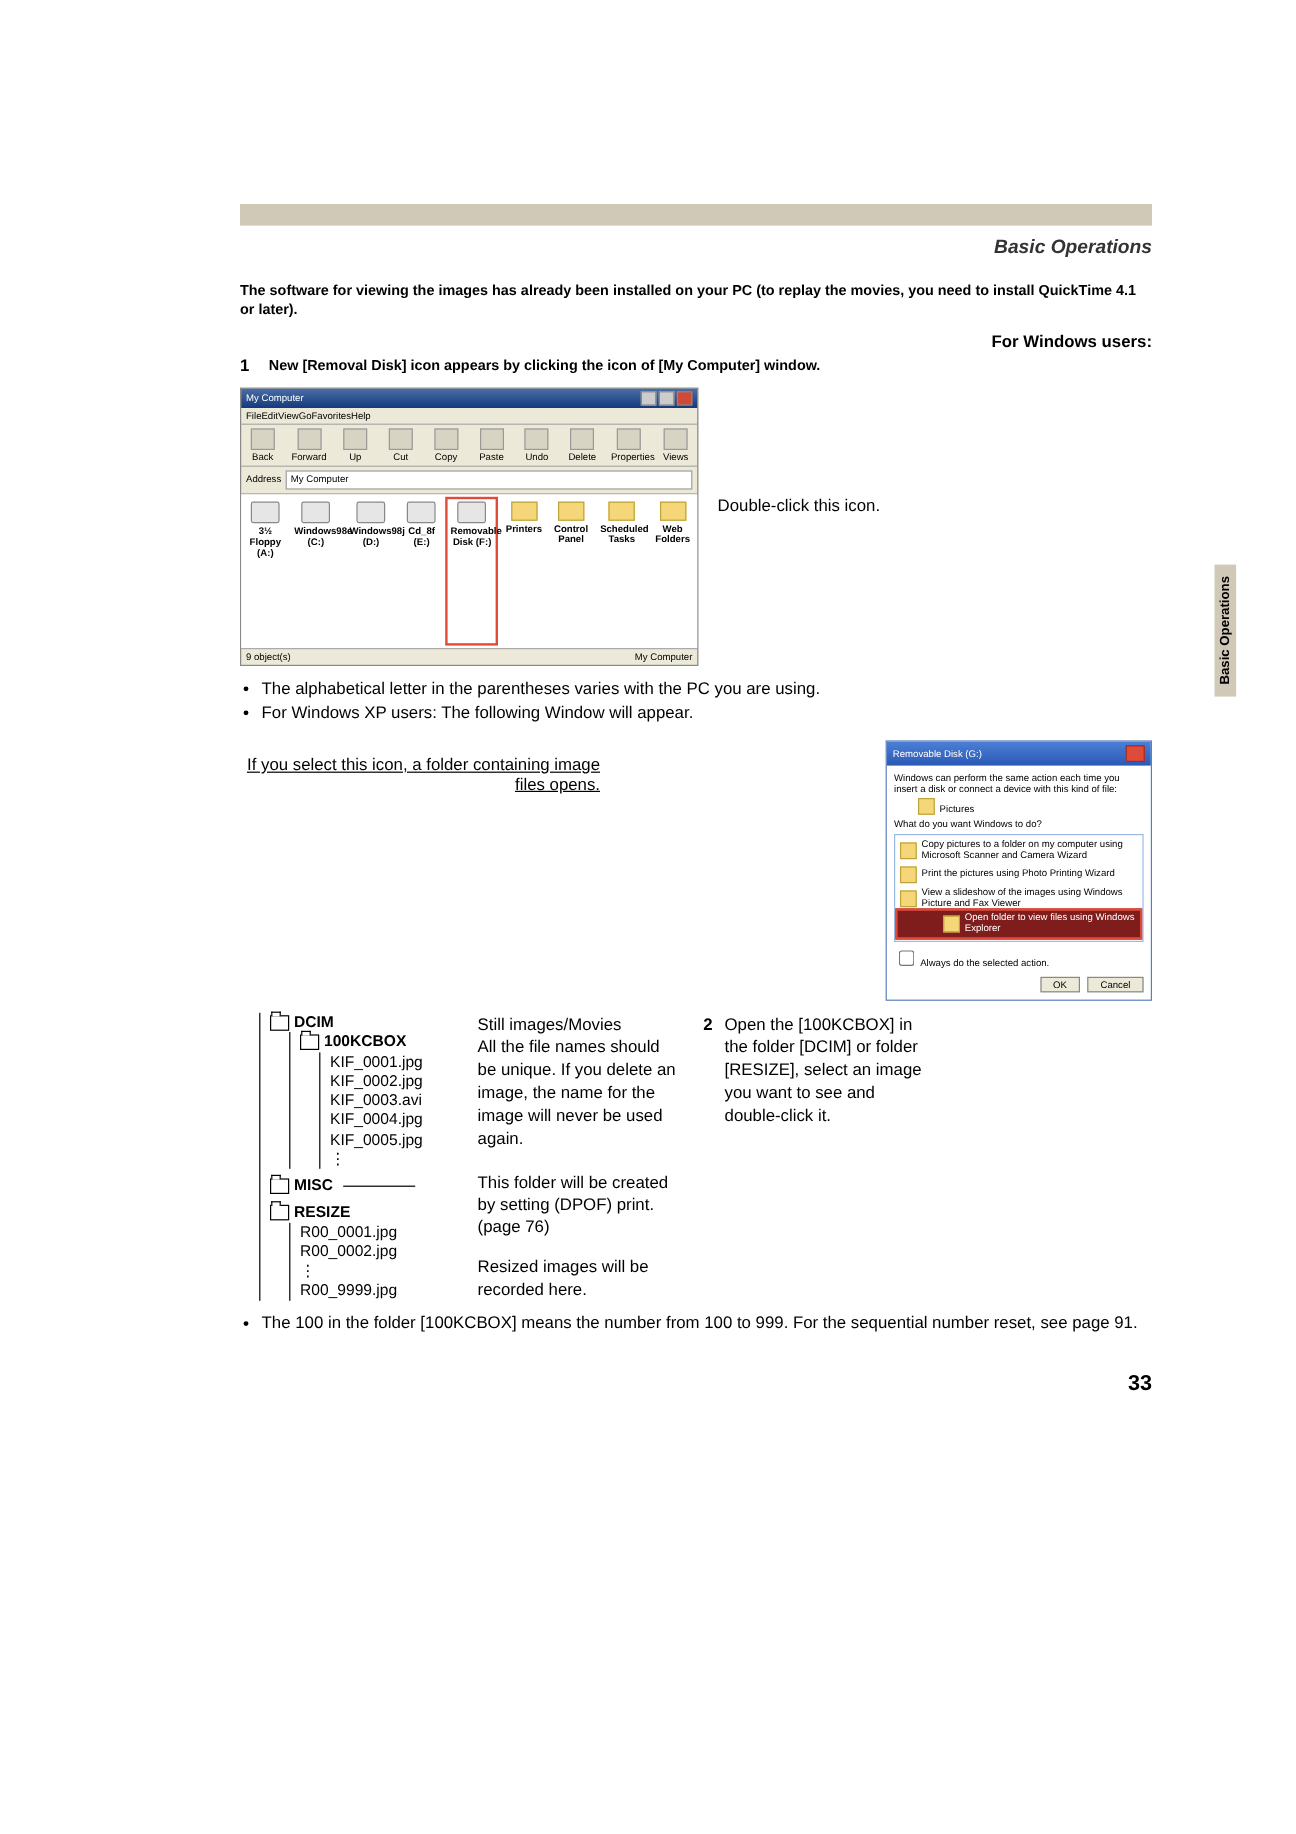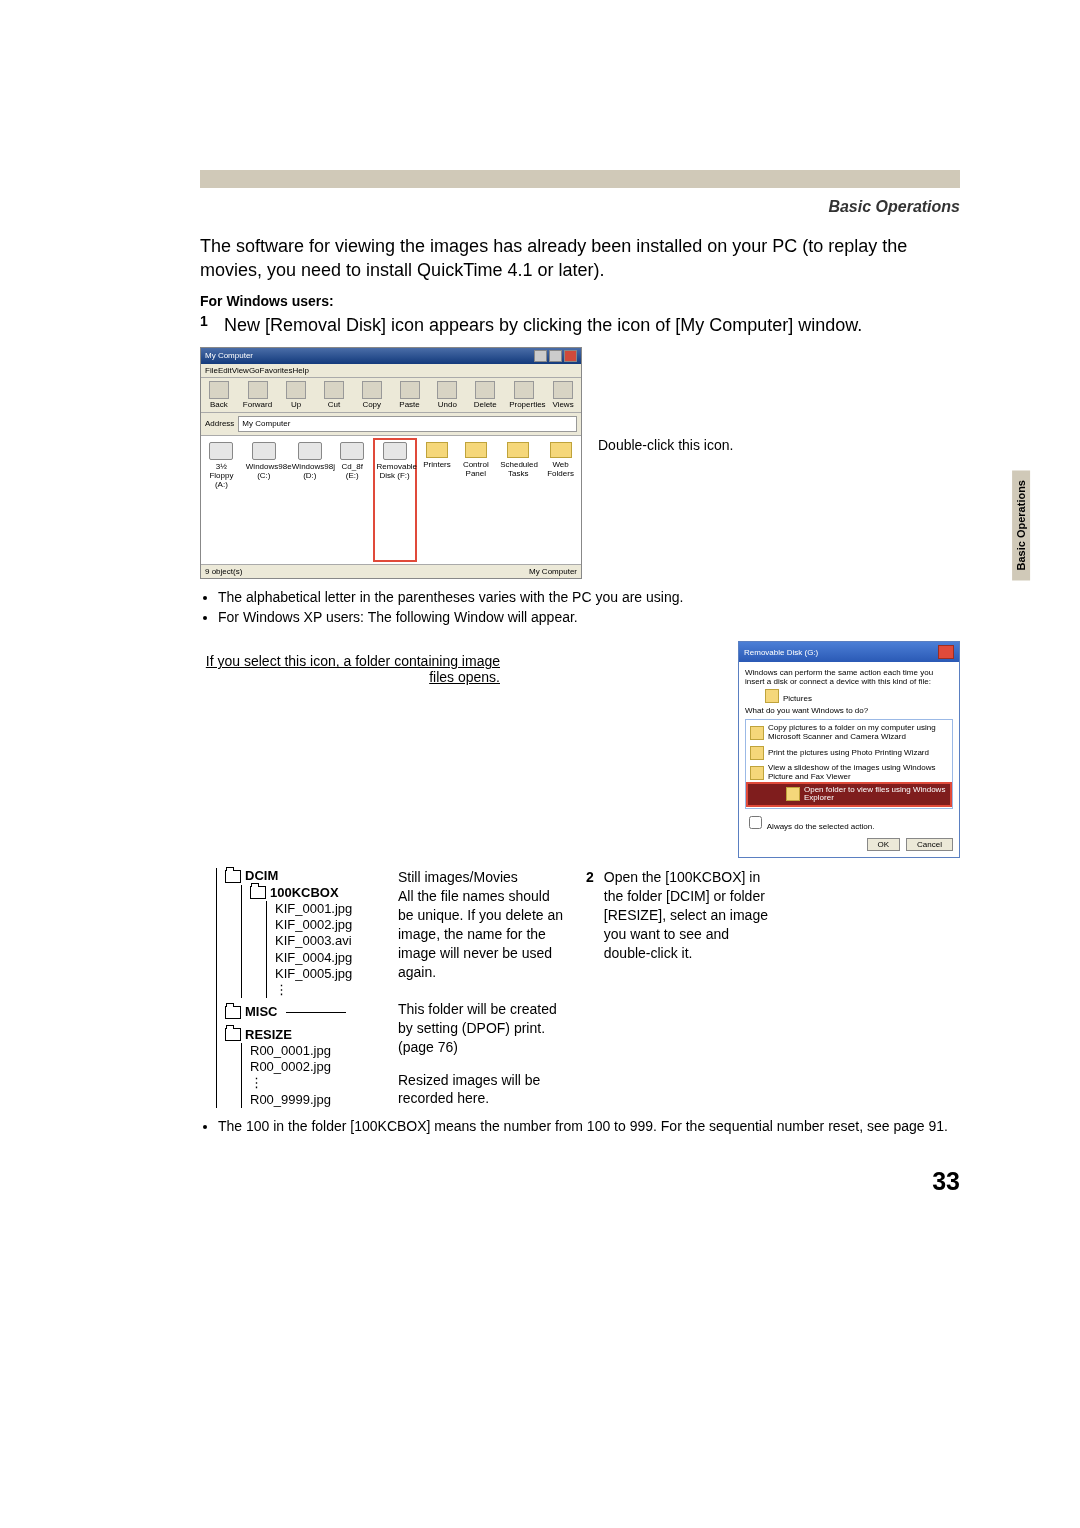--- a/index.html
+++ b/index.html
@@ -28,28 +28,30 @@
     font-size: 16px;
     color: #333;
     margin-top: 28px;
     margin-bottom: 18px;
   }
   h2 {
     font-size: 20px;
     margin: 0 0 6px 0;
   }
   p.body, .body {
-    font-size: 18px;
+    font-size: 12px;
     line-height: 1.35;
     margin: 0 0 6px 0;
+    font-weight: bold;
   }
   .sub {
     font-weight: bold;
     font-size: 14px;
     margin: 10px 0 4px 0;
+    text-align: right;
   }
   .step {
     display: flex;
     gap: 10px;
     font-size: 14px;
     margin-bottom: 4px;
   }
   .step .n { font-weight: bold; width: 14px; }
   .row { display: flex; gap: 16px; align-items: flex-start; }
   .mc-window {
@@ -81,21 +83,21 @@
   .tb-ico {
     width: 18px; height: 16px; margin: 0 auto 1px auto;
     background: #d8d4c4; border: 1px solid #999;
   }
   .mc-addr { padding: 3px 4px; border-bottom: 1px solid #aaa; display: flex; align-items: center; gap: 4px; }
   .mc-addr input {
     flex: 1; font-size: 8px; height: 12px; padding: 1px 3px;
     border: 1px solid #999; background: #fff;
   }
   .mc-body { background: #fff; height: 120px; padding: 6px 6px 2px 6px; display: flex; gap: 10px; }
-  .mc-cell { text-align: center; width: 36px; }
+  .mc-cell { text-align: center; width: 36px; font-weight: bold; }
   .drive-ico {
     width: 22px; height: 16px; margin: 0 auto 2px auto;
     background: #e6e6e6; border: 1px solid #888; border-radius: 2px;
   }
   .folder-ico {
     width: 20px; height: 14px; margin: 0 auto 2px auto;
     background: #f5d77a; border: 1px solid #bfa33b;
   }
   .highlight { border: 2px solid #e04a3a; padding: 2px; margin: -4px -4px 0 -4px; }
   .mc-status { border-top: 1px solid #aaa; padding: 2px 4px; display: flex; justify-content: space-between; }
@@ -147,21 +149,21 @@
   .fld-ico::before {
     content: ""; position: absolute; top: -4px; left: 0;
     width: 6px; height: 3px; background: #fff; border: 1.5px solid #000; border-bottom: none;
   }
   .tree .lvl1 { margin-left: 16px; border-left: 1.5px solid #000; padding-left: 8px; }
   .tree .lvl2 { margin-left: 16px; border-left: 1.5px solid #000; padding-left: 8px; }
   .midnotes { width: 170px; font-size: 14px; line-height: 1.35; font-weight: normal; }
   .rightstep { width: 190px; font-size: 14px; line-height: 1.35; }
   .page-num {
     text-align: right;
-    font-size: 25px;
+    font-size: 18px;
     font-weight: bold;
     margin-top: 30px;
   }
   .side-tab {
     position: absolute;
     right: 50px;
     top: 470px;
     background: #d0c9b8;
     padding: 10px 3px;
     font-size: 11px;

